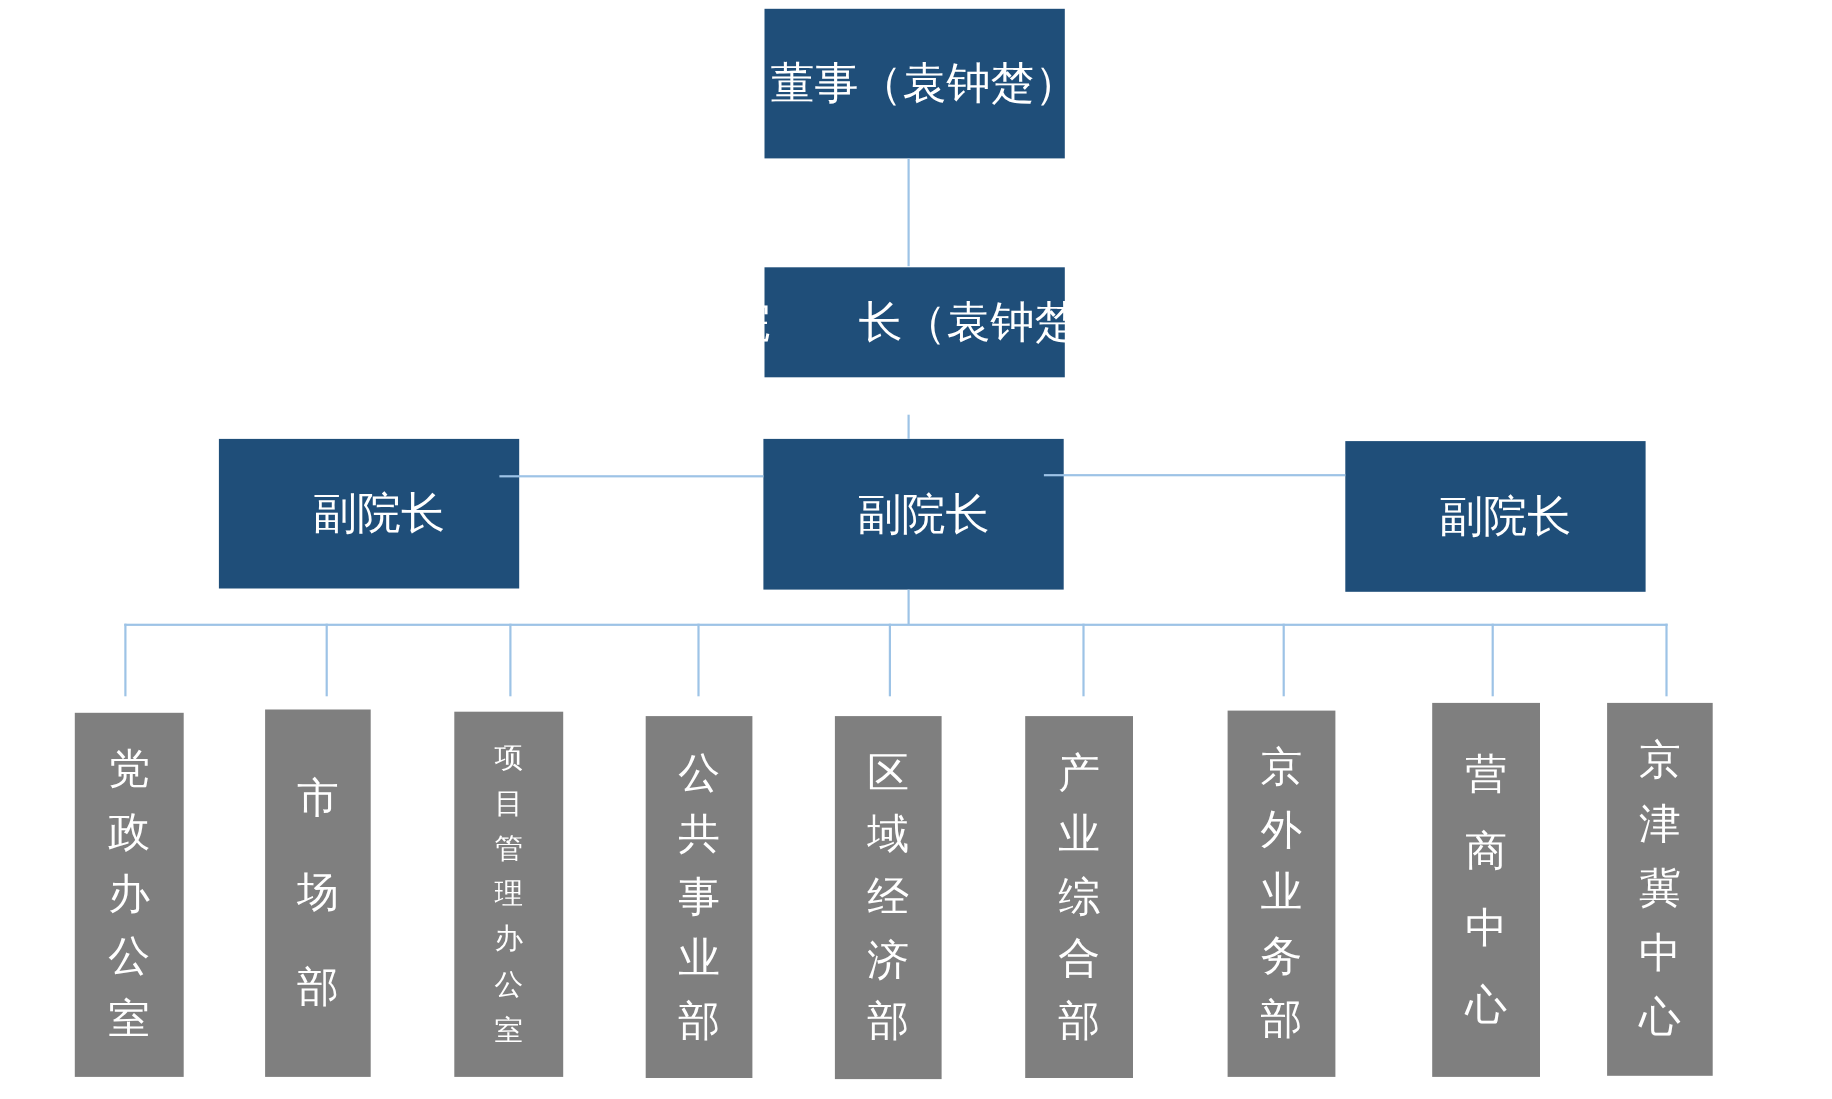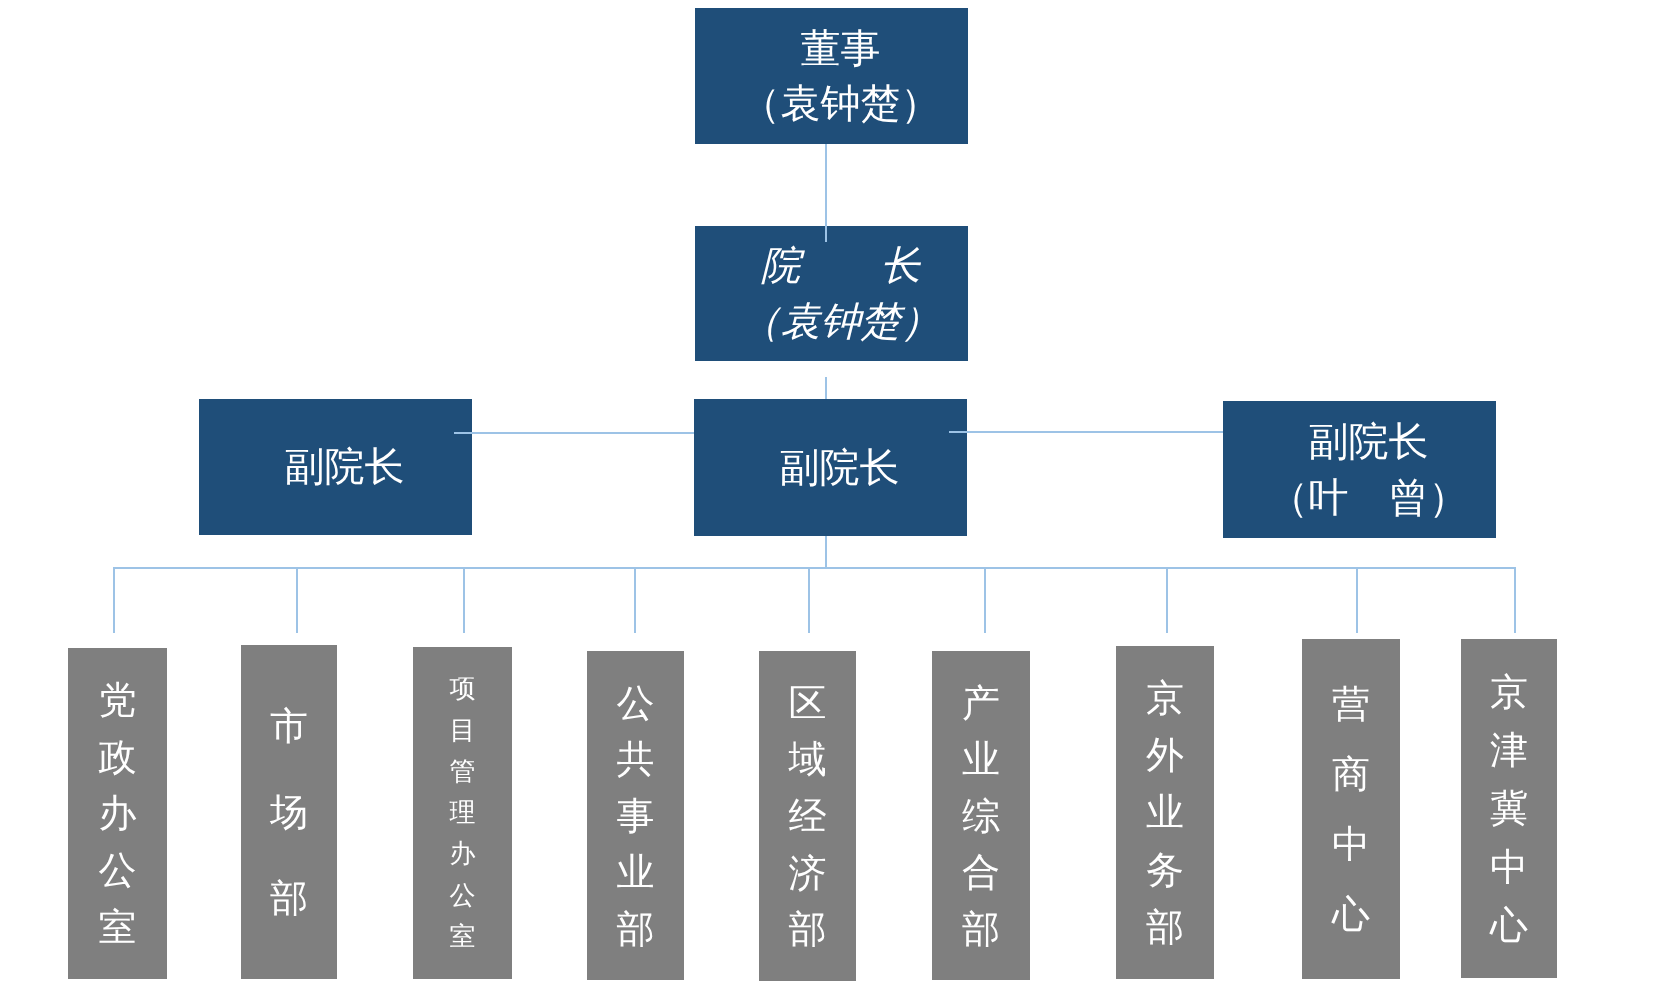--- a/index.html
+++ b/index.html
@@ -15,30 +15,30 @@
     width:1665px;height:999px;
     background:var(--bg);
     overflow:hidden;
     font-family:"Liberation Serif","DejaVu Serif",serif;
   }
   
   .node{
     position:absolute;
     background:var(--navy);
     color:var(--node-text);
-    display:flex;flex-direction:column;
+    display:flex;flex-direction:row;
     justify-content:center;align-items:center;
     text-align:right;
     font-size:40px;
     line-height:1.38;
     white-space:pre;
     padding-left:18px;
   }
   #node-director{left:695px;top:8px;width:255px;height:136px;}
-  #node-president{left:695px;top:226px;width:255px;height:135px;font-style:italic;}
+  #node-president{left:695px;top:243px;width:255px;height:100px;}
   #node-vp-0{left:199px;top:399px;width:255px;height:136px;}
   #node-vp-1{left:694px;top:399px;width:255px;height:137px;}
   #node-vp-2{left:1223px;top:401px;width:255px;height:137px;}
   
   .connector{position:absolute;background:var(--line);}
   
   .dept{
     position:absolute;
     background:var(--gray);
   }
@@ -73,21 +73,20 @@
   <div class="node" id="node-vp-0">
     <div>副院长</div>
   </div>
 
   <div class="node" id="node-vp-1">
     <div>副院长</div>
   </div>
 
   <div class="node" id="node-vp-2">
     <div>副院长</div>
-    <div>（叶　曾）</div>
   </div>
 
 <div class="connector" style="left: 825px; top: 144px; width: 2px; height: 98px;"></div>
     <div class="connector" style="left: 825px; top: 377px; width: 2px; height: 22px;"></div>
     <div class="connector" style="left: 454px; top: 432px; width: 240px; height: 2px;"></div>
     <div class="connector" style="left: 949px; top: 431px; width: 274px; height: 2px;"></div>
     <div class="connector" style="left: 825px; top: 536px; width: 2px; height: 32px;"></div>
     <div class="connector" style="left: 113px; top: 567px; width: 1403px; height: 2px;"></div>
     <div class="connector" style="left: 113px; top: 567px; width: 2px; height: 66px;"></div>
     <div class="connector" style="left: 296px; top: 567px; width: 2px; height: 66px;"></div>

